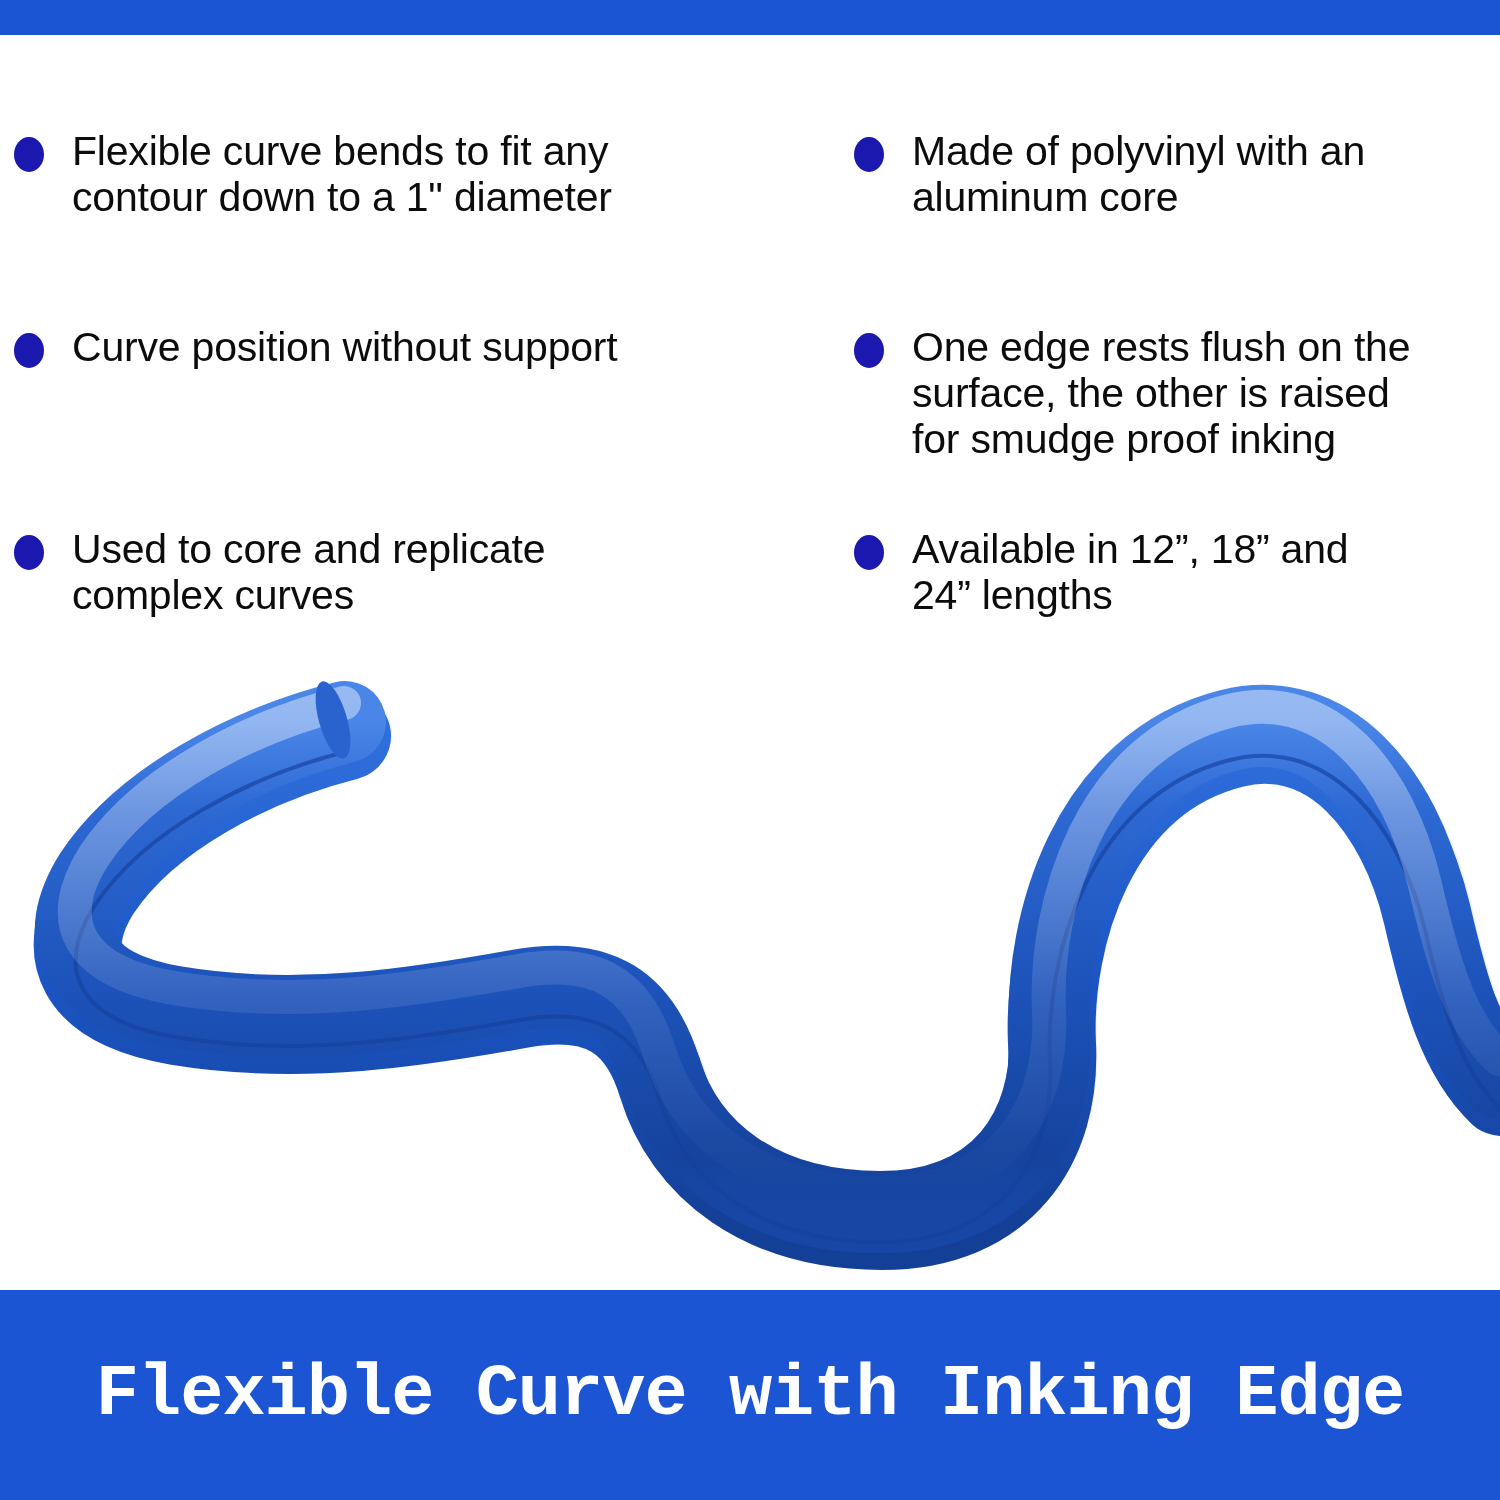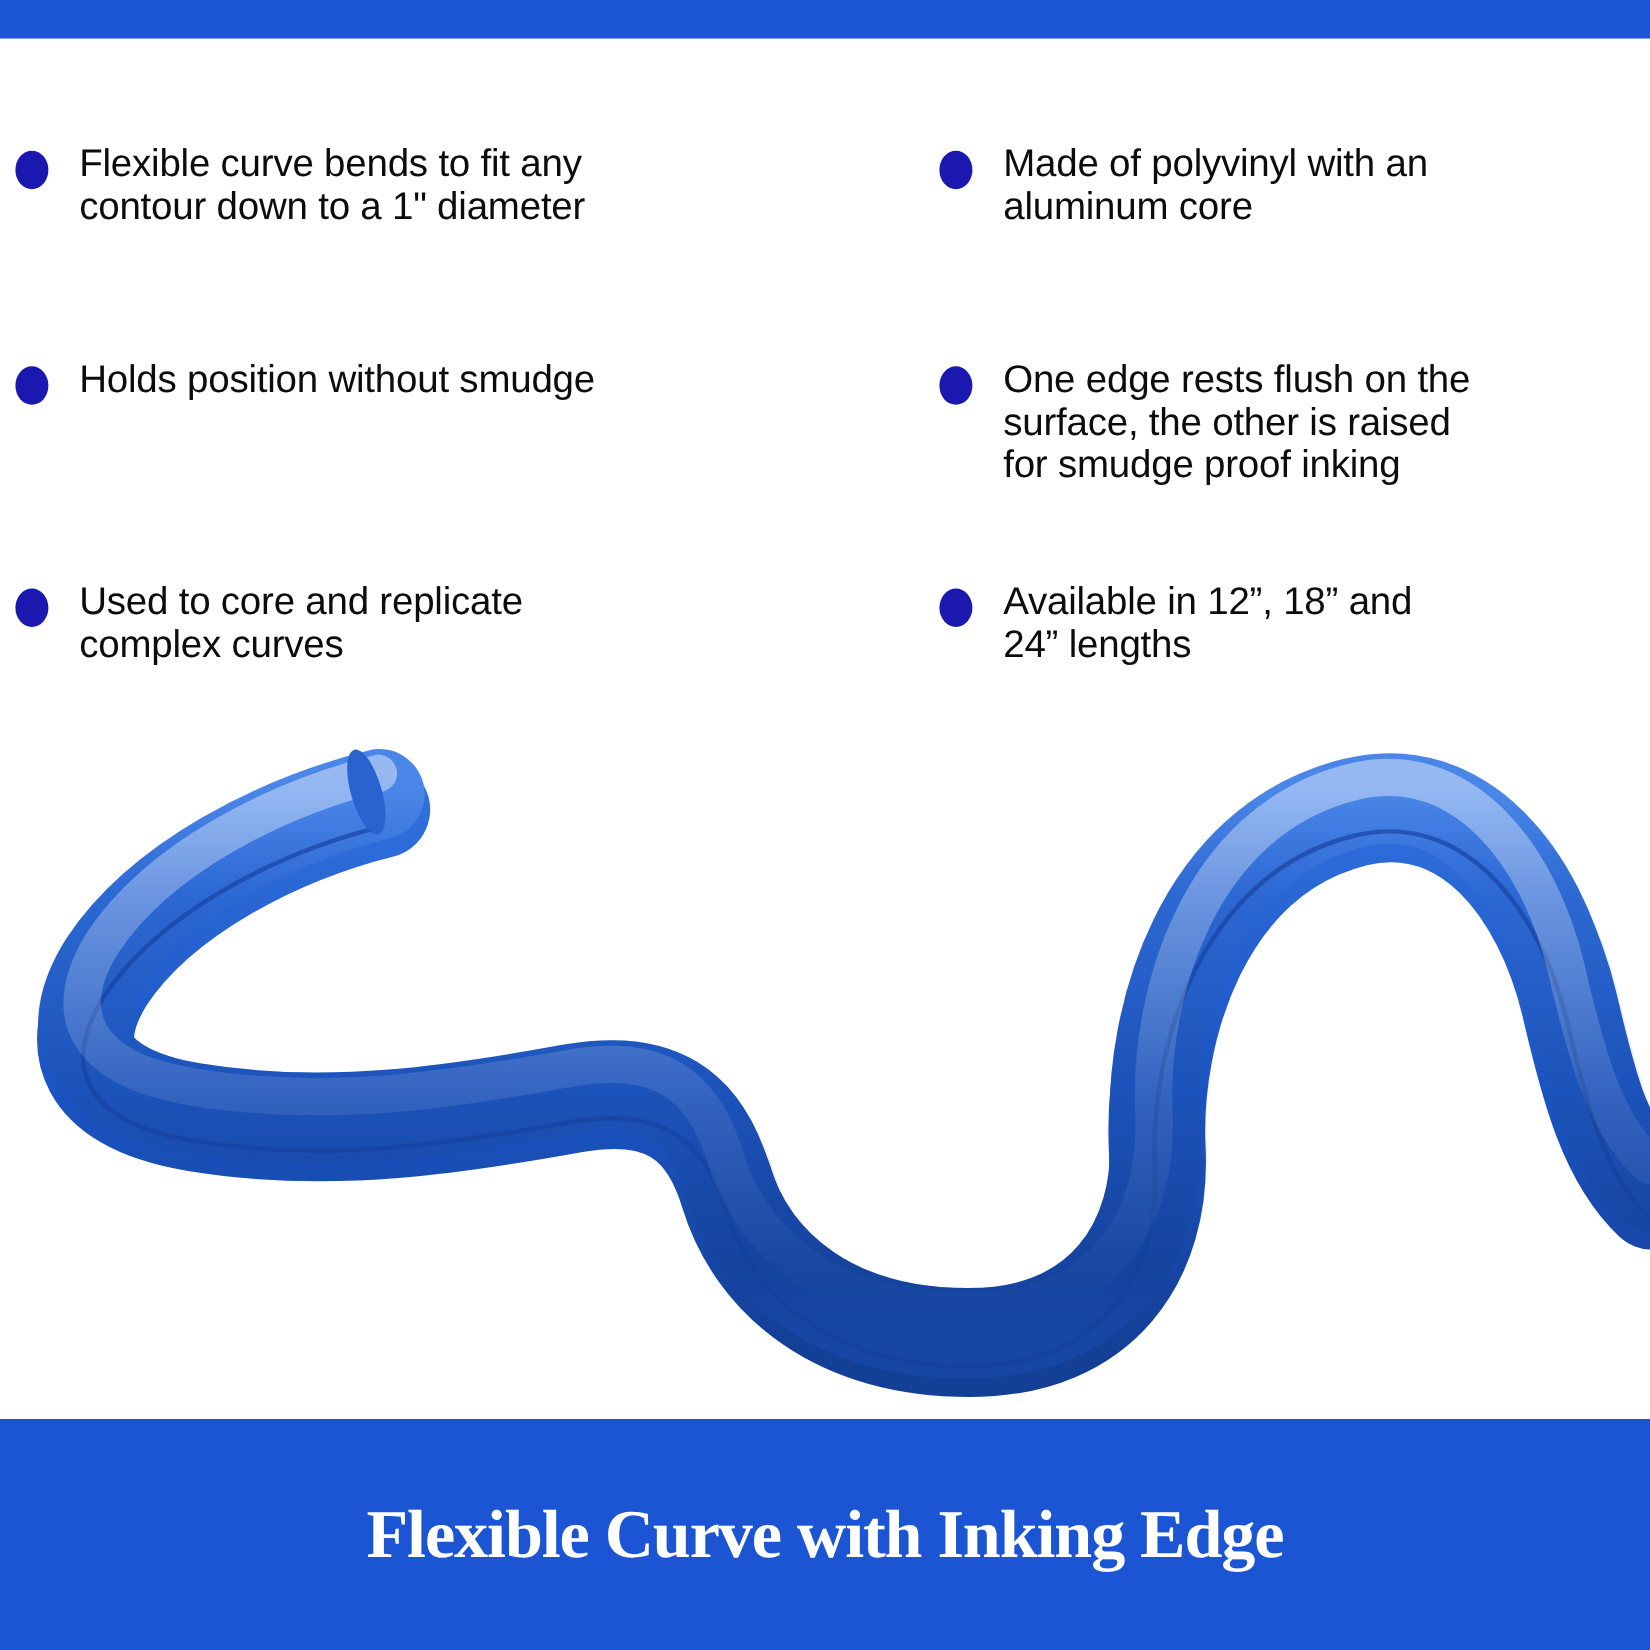--- a/index.html
+++ b/index.html
@@ -53,21 +53,21 @@
     left: 6px;
     top: 8px;
     width: 30px;
     height: 35px;
     border-radius: 50%;
     background: #1a18ae;
   }
   .feature-text {
     display: block;
     margin-left: 64px;
-    font-size: 35px;
+    font-size: 41px;
     line-height: 1.12;
     color: #0c0c0c;
     font-weight: 500;
     letter-spacing: -0.2px;
     white-space: pre-line;
     font-family: "Liberation Sans", sans-serif;
   }
 
   
   .row-1 { top: 94px; }
@@ -92,24 +92,24 @@
     top: 1290px;
     width: 1500px;
     height: 210px;
     background: #1b55d4;
     display: flex;
     align-items: center;
     justify-content: center;
   }
   .banner-title {
     color: #ffffff;
-    font-size: 62px;
+    font-size: 72px;
     font-weight: bold;
     letter-spacing: -1px;
-    font-family: Liberation Serif, serif;
+    font-family: Liberation Mono, monospace;
     line-height: 1;
     white-space: nowrap;
   }
 </style>
 </head>
 <body>
 
 <div id="page">
 
   <div class="top-band"></div>
@@ -119,21 +119,21 @@
     <div class="col col-left">
 
       <div class="feature row-1">
         <span class="bullet-dot"></span>
         <span class="feature-text"> Flexible curve bends to fit any
 contour down to a 1" diameter</span>
       </div>
 
       <div class="feature row-2">
         <span class="bullet-dot"></span>
-        <span class="feature-text"> Holds position without smudge</span>
+        <span class="feature-text"> Curve position without support</span>
       </div>
 
       <div class="feature row-3">
         <span class="bullet-dot"></span>
         <span class="feature-text">Used to core and replicate
 complex curves</span>
       </div>
 
     </div>
 

